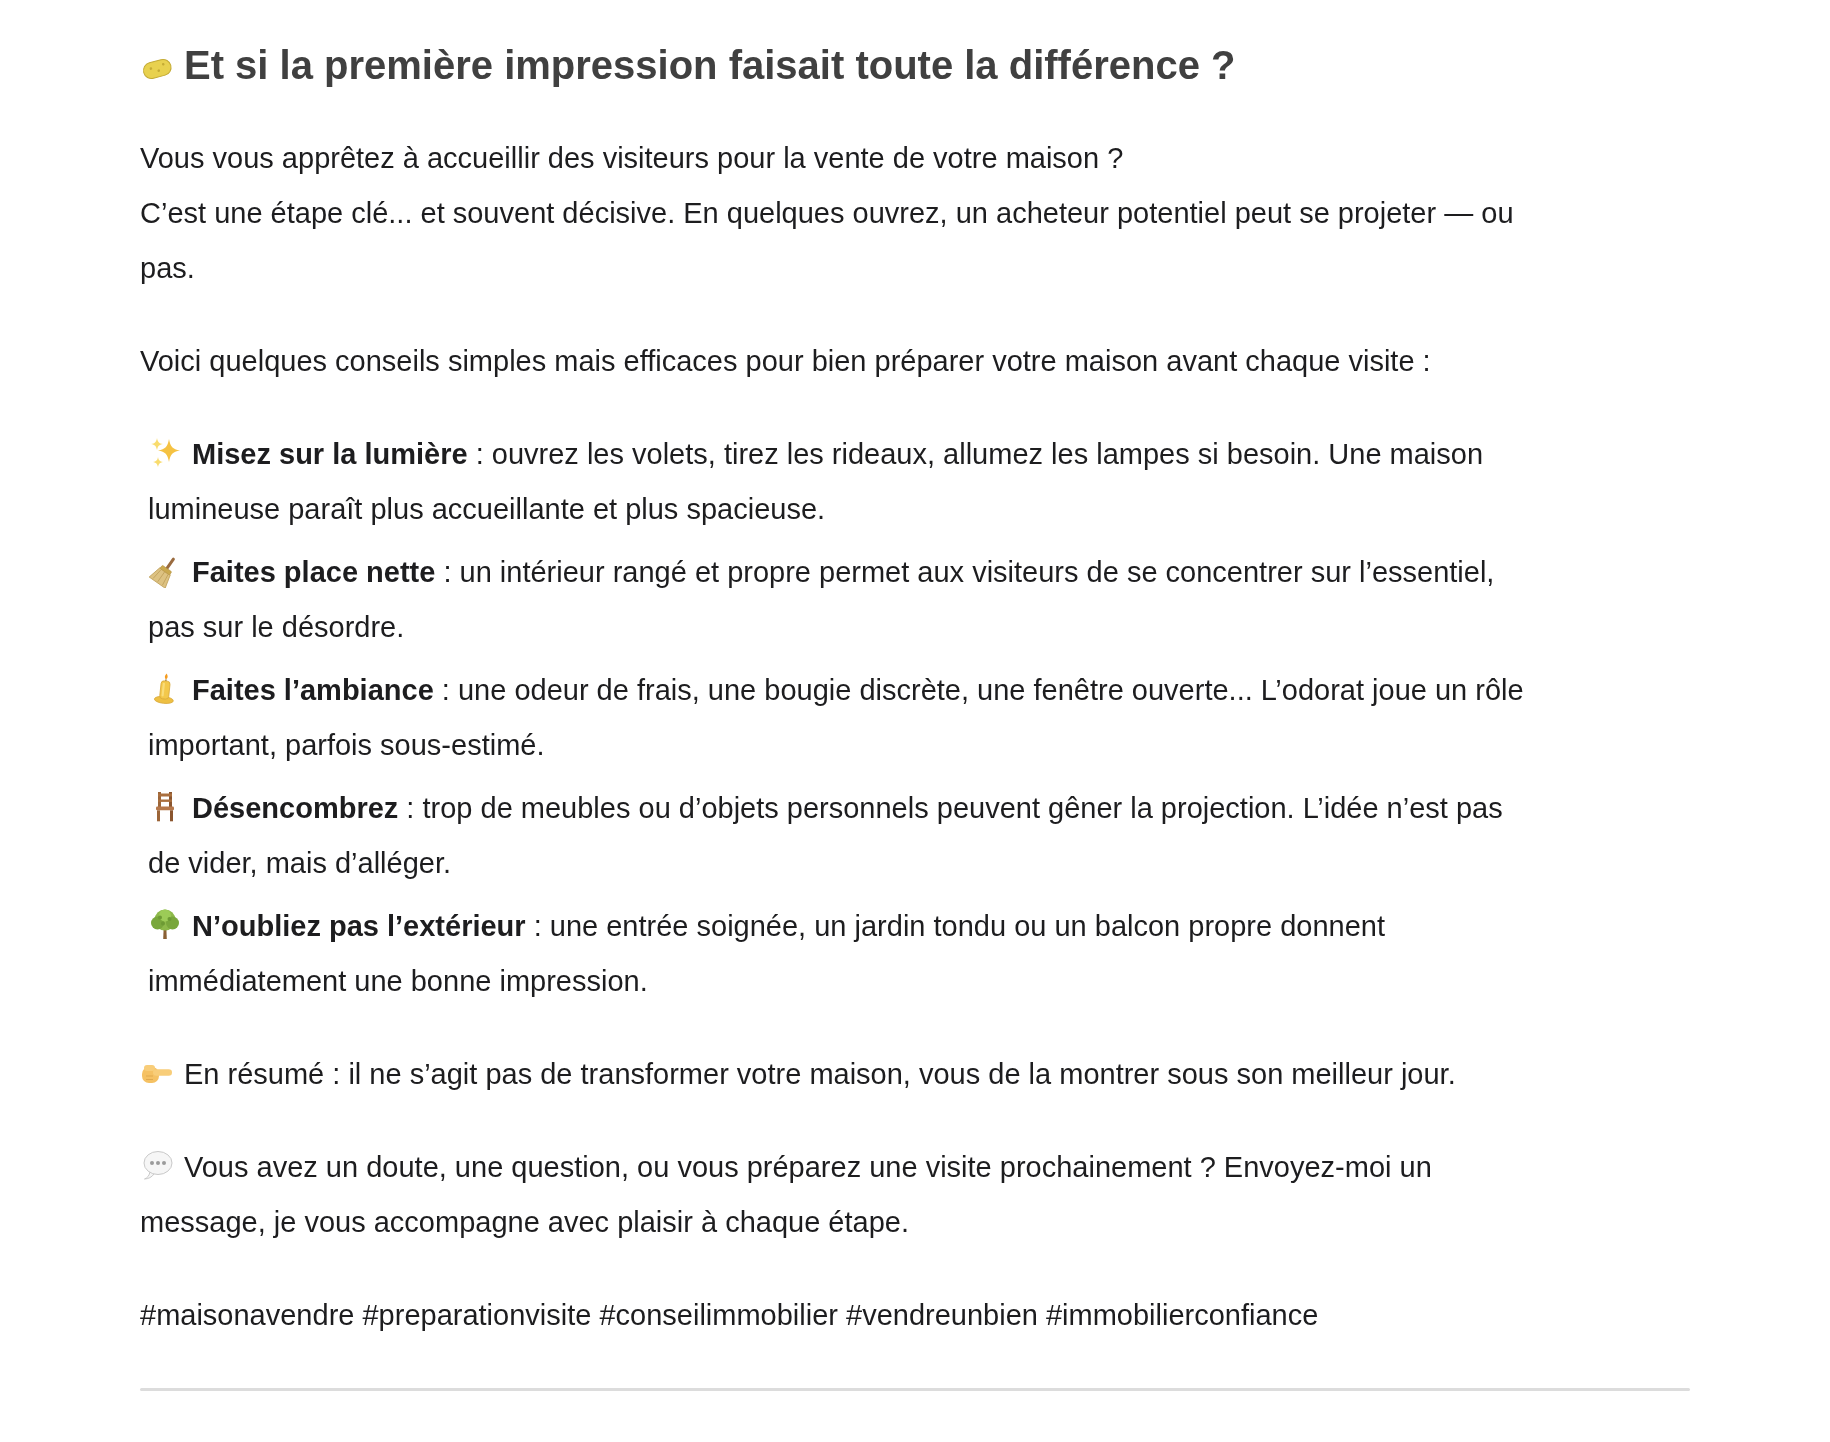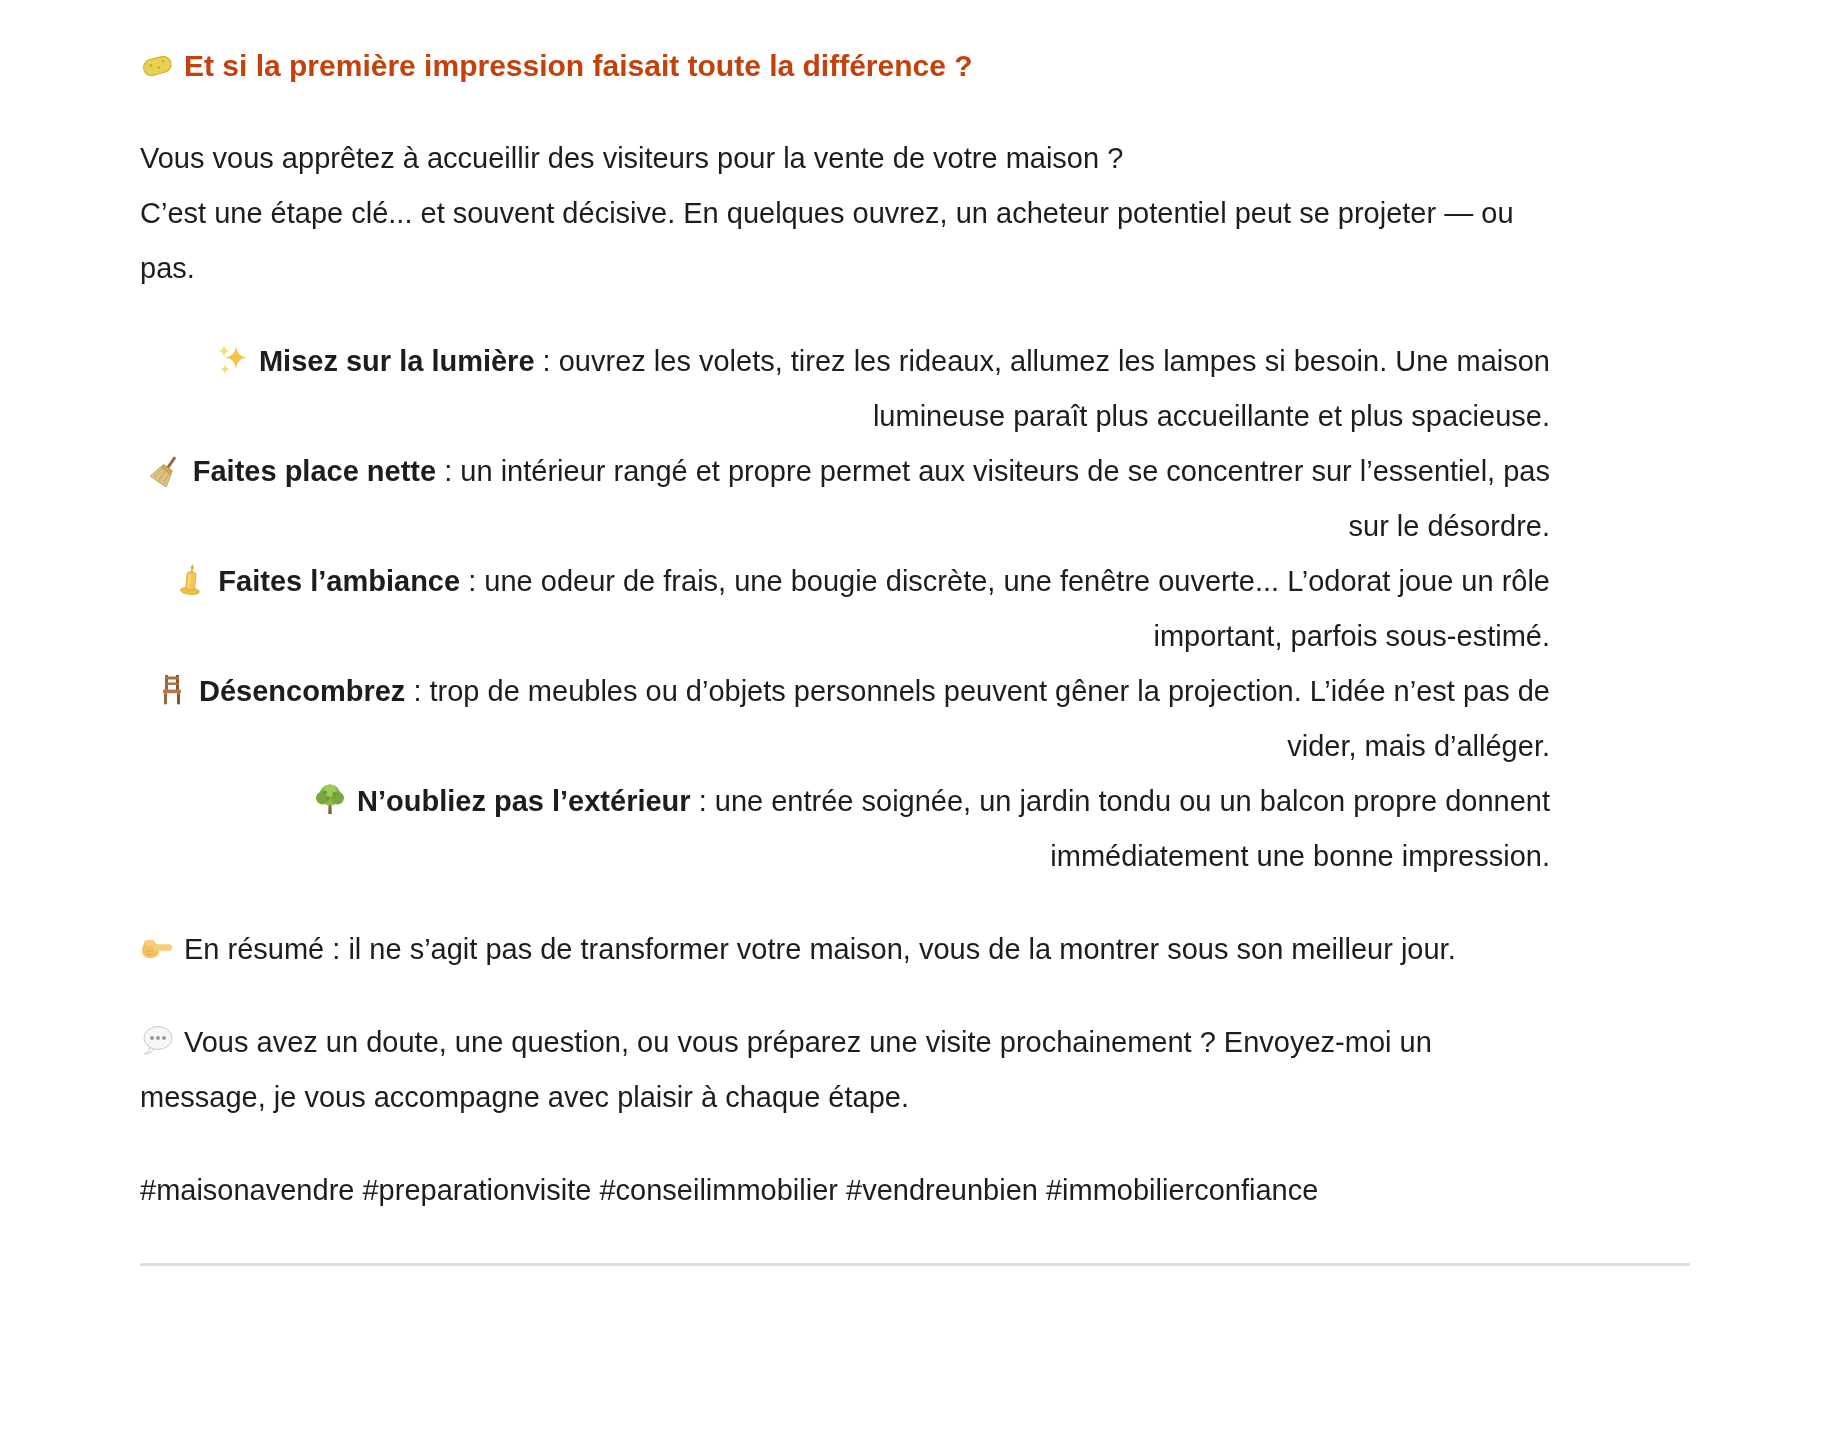--- a/index.html
+++ b/index.html
@@ -16,28 +16,28 @@
   }
   .page {
     padding: 38px 140px 0 140px;
   }
   .content {
     width: 1410px;
     font-size: 29px;
     line-height: 55px;
   }
   h1.title {
-    font-size: 30px;
+    font-size: 40px;
     line-height: 55px;
     font-weight: 700;
     margin: 0;
-    color: #c2410c;
+    color: #404040;
   }
   .block { margin: 38px 0 0 0; }
-  .tip { margin: 0; text-align: right; }
+  .tip { margin: 8px; }
   b.lead-in { font-weight: 700; }
   .emo {
     display: inline-block;
     width: 34px;
     height: 34px;
     vertical-align: -6px;
     margin-right: 10px;
   }
   .emo svg { display: block; width: 34px; height: 34px; }
   .divider {
@@ -65,20 +65,21 @@
           </g>
         </svg>
       </span><span>Et si la première impression faisait toute la différence ?</span>
     </h1>
 
     <div class="block">
       <div>Vous vous apprêtez à accueillir des visiteurs pour la vente de votre maison ?</div>
       <div>C’est une étape clé... et souvent décisive. En quelques ouvrez, un acheteur potentiel peut se projeter — ou pas.</div>
     </div>
 
+    <div class="block">Voici quelques conseils simples mais efficaces pour bien préparer votre maison avant chaque visite :</div>
 
     <div class="block">
 
       <div class="tip">
         <span class="emo">
           <svg viewBox="0 0 34 34">
             <path d="M21 3 C22.5 11 24.5 13 32 14.5 C24.5 16 22.5 18 21 26 C19.5 18 17.5 16 10 14.5 C17.5 13 19.5 11 21 3 Z" fill="#f5c242"></path>
             <path d="M9 2 C9.8 6.2 11 7.4 15 8 C11 8.8 9.8 10 9 14 C8.2 10 7 8.8 3 8 C7 7.4 8.2 6.2 9 2 Z" fill="#f9dc6e"></path>
             <path d="M10 21 C10.7 24.4 11.8 25.5 15 26 C11.8 26.7 10.7 27.8 10 31 C9.3 27.8 8.2 26.7 5 26 C8.2 25.5 9.3 24.4 10 21 Z" fill="#f9dc6e"></path>
           </svg>

